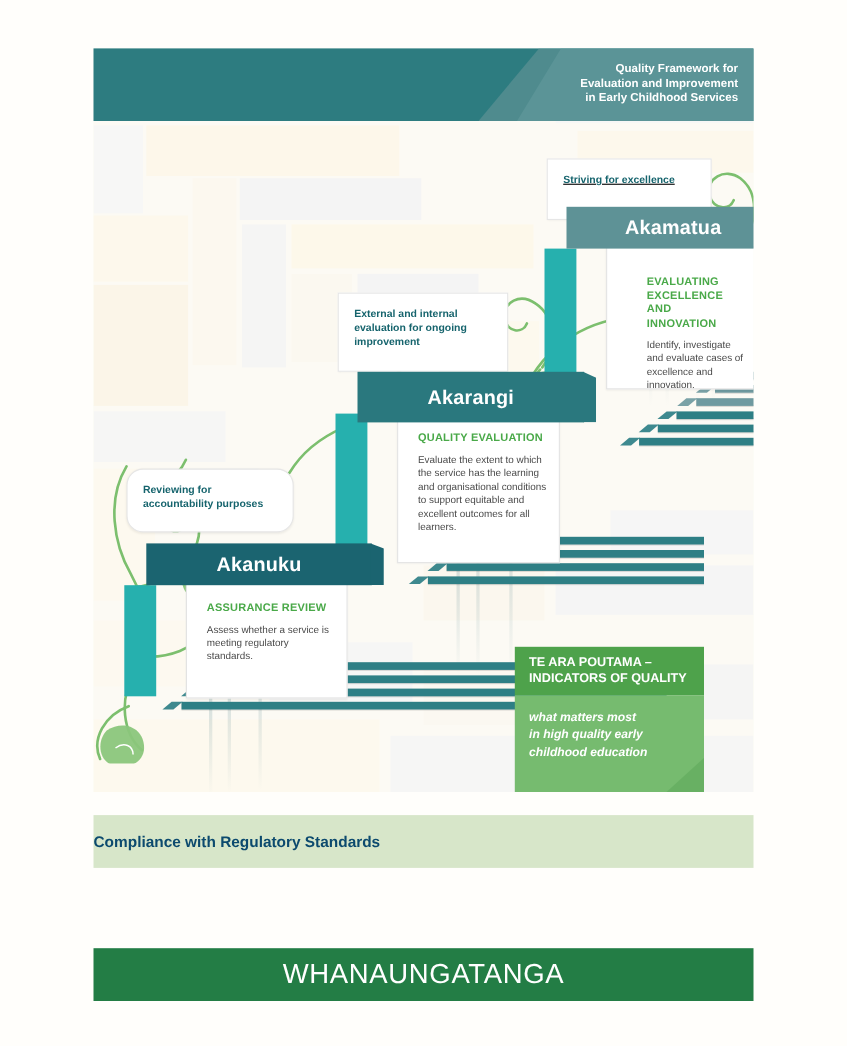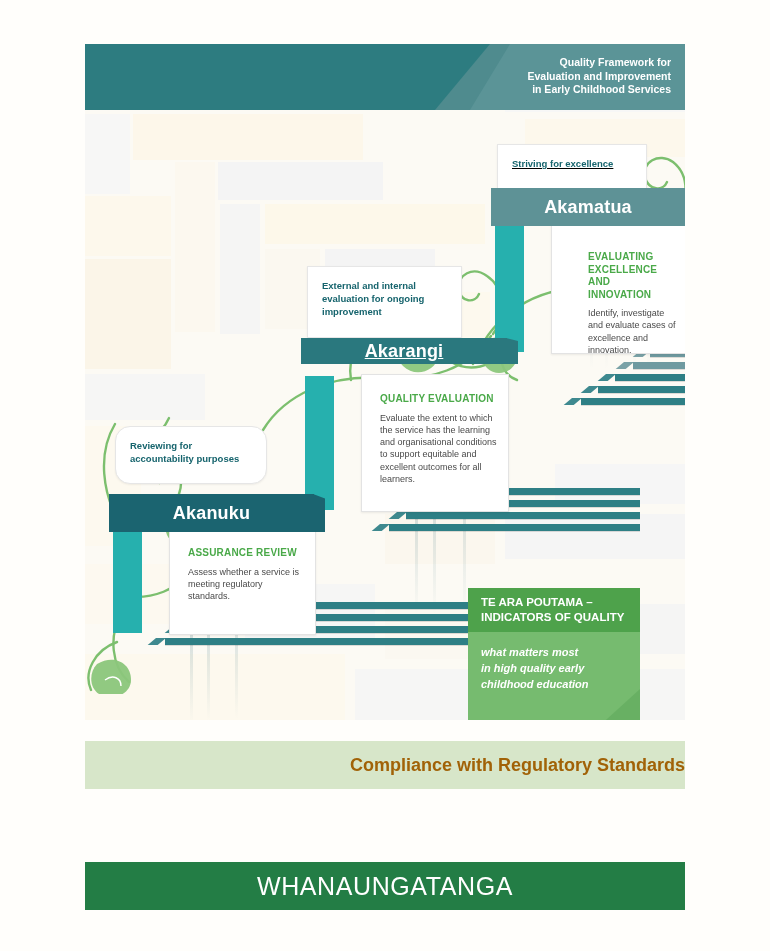--- a/index.html
+++ b/index.html
@@ -35,39 +35,39 @@
         transform:skewX(-50deg);transform-origin:left top;opacity:.92;}
 
   
   .riser{position:absolute;width:3px;background:linear-gradient(to bottom,rgba(110,150,155,.30),rgba(110,150,155,0));}
 
   
   .card{position:absolute;background:#ffffff;border:1px solid #e3e3e3;box-shadow:0 1px 2px rgba(0,0,0,.07);}
   .quote{position:absolute;background:#ffffff;border:1px solid #e6e6e6;box-shadow:0 1px 2px rgba(0,0,0,.06);}
   .quote-txt{color:#16646d;font-size:9.5px;font-weight:bold;line-height:13px;padding:12px 14px 10px 14px;}
   .banner{position:absolute;color:#fff;text-align:center;font-size:18px;font-weight:bold;
-      display:flex;align-items:center;justify-content:center;letter-spacing:.2px;}
+      display:flex;align-items:center;justify-content:center;letter-spacing:.2px;margin-left:24px;}
   .banner::after{content:"";position:absolute;right:-11px;top:0;width:12px;height:100%;background:inherit;
       clip-path:polygon(0 0,100% 12%,100% 100%,0 100%);}
   .vbar{position:absolute;background:#26b0ae;}
   .ctitle{color:#4aa949;font-size:10px;font-weight:bold;line-height:12.5px;letter-spacing:.2px;}
   .cbody{color:#4a4a4a;font-size:9px;line-height:12.3px;margin-top:6px;}
 
   
   .poutama{position:absolute;left:468px;top:588px;width:172px;height:120px;}
   .poutama .head{position:absolute;left:0;top:0;width:172px;height:44px;background:#4ea24b;
       color:#fff;font-size:11.5px;font-weight:bold;line-height:15px;padding:7px 0 0 13px;box-sizing:border-box;}
   .poutama .body{position:absolute;left:0;top:44px;width:172px;height:97px;background:#76bb6f;
       color:#ffffff;font-size:11px;font-style:italic;font-weight:bold;line-height:16px;padding:12px 0 0 13px;box-sizing:border-box;}
   .poutama .body::after{content:"";position:absolute;right:0;bottom:0;width:44px;height:40px;
       background:#68b063;clip-path:polygon(100% 0,100% 100%,0 100%);}
 
   
   .band1{position:absolute;left:85px;top:741px;width:600px;height:48px;background:#d7e6c9;}
-  .band1 span{display:block;text-align:right;line-height:48px;color:#a16207;font-size:18px;font-weight:bold;}
+  .band1 span{display:block;text-align:left;line-height:48px;color:#0c4a6e;font-size:14px;font-weight:bold;}
   .band2{position:absolute;left:85px;top:789px;width:600px;height:69px;background:#e9f1e2;}
   .band2 .p-title{text-align:center;color:#3a8b3c;font-size:13.5px;font-weight:bold;padding-top:18px;}
   .band2 .p-title i{font-style:italic;}
   .band2 .p-list{text-align:center;color:#4a8f3f;font-size:7.6px;font-weight:bold;padding-top:7px;letter-spacing:.05px;}
   .band3{position:absolute;left:85px;top:862px;width:600px;height:48px;background:#237d45;}
   .band3 span{display:block;text-align:center;line-height:48px;color:#ffffff;font-size:25px;letter-spacing:.6px;}
 
   
   .vine{position:absolute;pointer-events:none;}
 </style>
@@ -209,21 +209,21 @@
       <div class="quote" style="left:222px;top:222px;width:153px;height:70px;">
         <div class="quote-txt">External and internal evaluation for ongoing improvement</div>
       </div>
       <div class="card" style="left:276px;top:330px;width:146px;height:136px;">
         <div style="padding:18px 10px 0 18px;">
           <div class="ctitle">QUALITY EVALUATION</div>
           <div class="cbody">Evaluate the extent to which the service has the learning and organisational conditions to support equitable and excellent outcomes for all learners.</div>
         </div>
       </div>
       <div class="vbar" style="left:220px;top:332px;width:29px;height:134px;"></div>
-      <div class="banner" style="left:216px;top:294px;width:206px;height:26px;background:#2a787e;text-decoration:underline;">
+      <div class="banner" style="left:216px;top:294px;width:206px;height:46px;background:#2a787e;">
         <span>Akarangi</span>
       </div>
     </div>
 
     <div>
       <div class="quote" style="left:30px;top:382px;width:150px;height:56px;border-radius:15px;">
         <div class="quote-txt">Reviewing for accountability purposes</div>
       </div>
       <div class="card" style="left:84px;top:486px;width:145px;height:103px;">
         <div style="padding:16px 10px 0 18px;">

